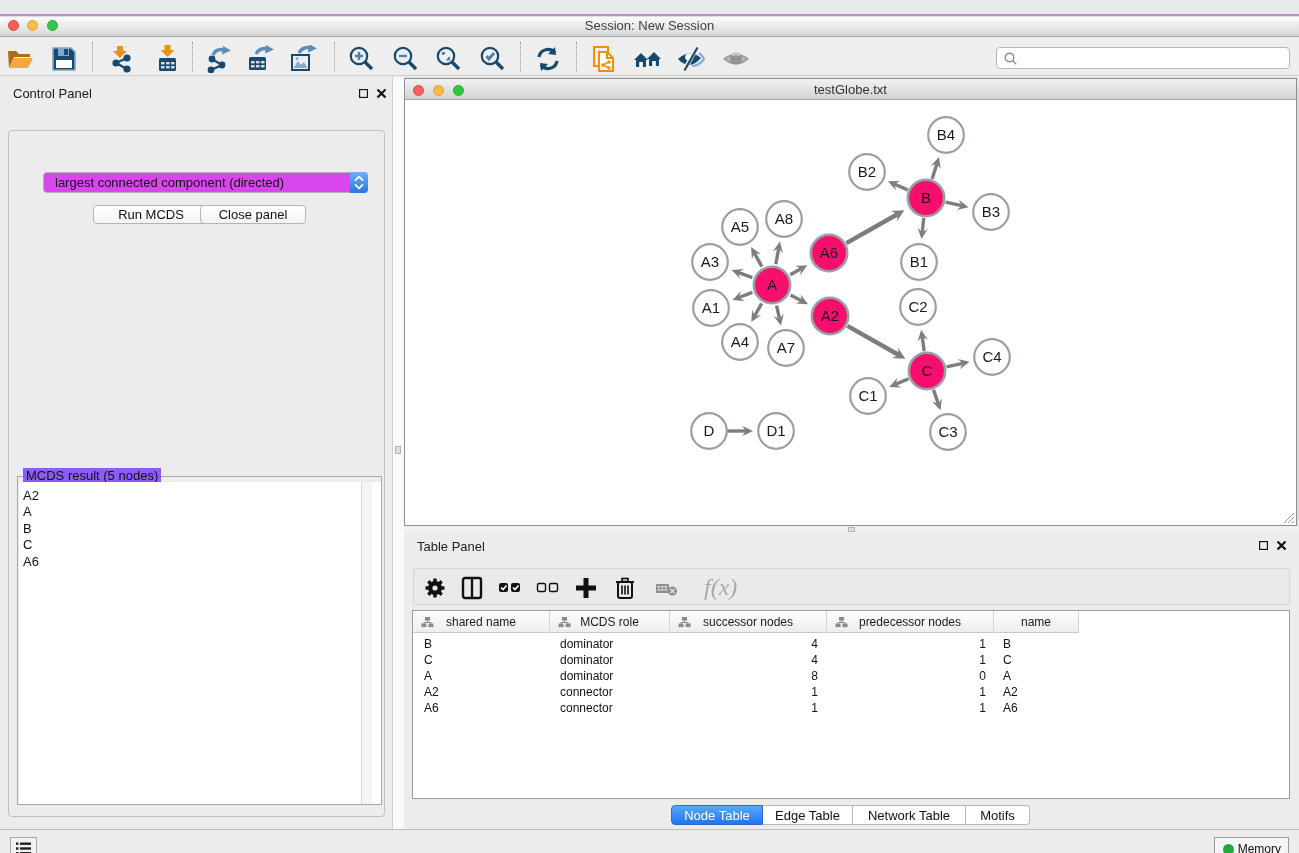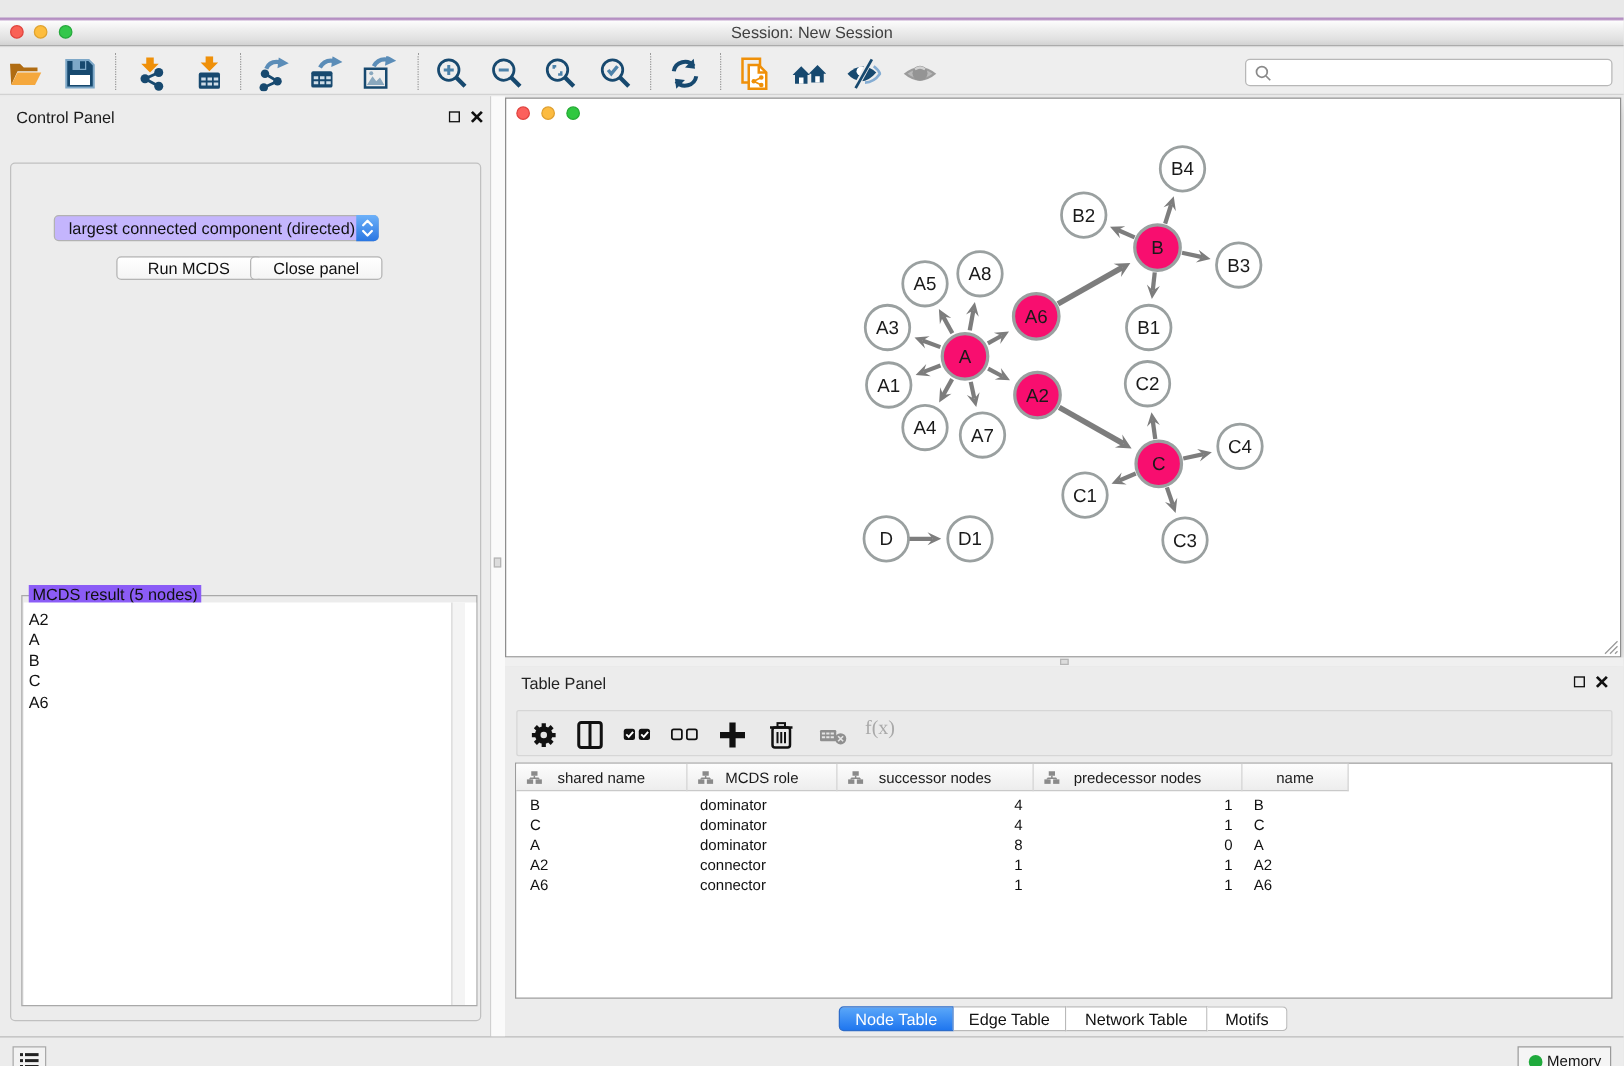--- a/index.html
+++ b/index.html
@@ -17,21 +17,21 @@
 #cpanel { left:0; top:63px; width:393px; height:752px; background:#ececec; border-right:1px solid #d0d0d0; }
 #cpanel h1 { font-size:13px; font-weight:normal; color:#1a1a1a; position:absolute; left:13px; top:9px; }
 .wbtn { position:absolute; top:11px; font-size:11px; color:#111; }
 .tabs { position:absolute; display:flex; }
 .tab { font-size:13px; color:#1a1a1a; background:#fff; border:1px solid #b4b4b4; border-left:none; height:21px; line-height:20px; text-align:center; }
 .tab.first { border-left:1px solid #b4b4b4; border-radius:4px 0 0 4px; }
 .tab.last { border-radius:0 4px 4px 0; }
 .tab.sel { background:linear-gradient(#6cb0f8,#2e7de8); color:#fff; border-color:#3a7fd8; }
 #cpcontent { position:absolute; left:8px; top:53px; width:377px; height:687px; border:1px solid #c0c0c0; border-radius:4px; background:#ececec; }
 #optlabel { position:absolute; left:0; top:74px; width:100%; text-align:center; font-size:13px; color:#1a1a1a; }
-#dropdown { position:absolute; left:43px; top:95px; width:260px; height:21px; background:#c4b5fd; border:1px solid #b2b2b2; border-radius:4px; font-size:13px; color:#111; line-height:20px; padding-left:11px; }
+#dropdown { position:absolute; left:43px; top:95px; width:325px; height:21px; background:#d946ef; border:1px solid #b2b2b2; border-radius:4px; font-size:13px; color:#111; line-height:20px; padding-left:11px; }
 #stepper { position:absolute; right:-1px; top:-1px; width:18px; height:21px; border-radius:0 4px 4px 0; background:linear-gradient(#6db1f9,#2a76e2); }
 .btn { position:absolute; height:19px; background:linear-gradient(#ffffff,#f4f4f4); border:1px solid #b5b5b5; border-radius:4px; font-size:13px; color:#111; text-align:center; line-height:17px; }
 #groupbox { position:absolute; left:17px; top:399px; width:365px; height:329px; border:1px solid #a9a9a9; }
 #grouplabel { position:absolute; left:5px; top:-9px; background:#8b5cf6; padding:0 3px; font-size:13px; color:#111; }
 #mcdslist { position:absolute; left:1px; top:5px; width:362px; height:322px; background:#fff; font-size:13px; color:#111; padding:6px 0 0 4px; line-height:16.4px; }
 #mcdsscroll { position:absolute; right:9px; top:5px; width:11px; height:322px; background:#f4f4f4; border-left:1px solid #d8d8d8; }
 
 #netwin { left:404px; top:64px; width:893px; height:448px; background:#fff; border:1px solid #8e8e8e; box-shadow:0 5px 9px -3px rgba(0,0,0,0.3); }
 #nettitle { position:absolute; left:0; top:0; width:100%; height:21px; background:linear-gradient(#f2f2f2,#d3d3d3); border-bottom:1px solid #a8a8a8; text-align:center; font-size:13px; color:#333; line-height:21px; }
 
@@ -204,20 +204,21 @@
   <div class="btn" style="left:93px;top:128px;width:116px;">Run MCDS</div>
   <div class="btn" style="left:200px;top:128px;width:106px;">Close panel</div>
   <div id="groupbox">
     <div id="grouplabel">MCDS result (5 nodes)</div>
     <div id="mcdslist">A2<br>A<br>B<br>C<br>A6</div>
     <div id="mcdsscroll"></div>
   </div>
 </div>
 
 <div class="abs" id="netwin">
+  <div id="nettitle">testGlobe.txt</div>
   <div class="tl" style="left:8px;top:6px;width:11px;height:11px;background:#fc605c;border:1px solid #e04440;"></div>
   <div class="tl" style="left:28px;top:6px;width:11px;height:11px;background:#fcbb40;border:1px solid #dfa030;"></div>
   <div class="tl" style="left:48px;top:6px;width:11px;height:11px;background:#2fc840;border:1px solid #25ab35;"></div>
   <svg style="position:absolute;left:0;top:21px" width="891" height="426" viewBox="0 0 891 426" font-family="Liberation Sans,sans-serif">
 <line x1="356.9" y1="166.6" x2="349.4" y2="153.1" stroke="#7d7d7d" stroke-width="3.4"></line>
 <polygon points="346.1,147.1 356.0,154.3 349.4,153.1 346.9,159.3" fill="#7d7d7d"></polygon>
 <line x1="370.8" y1="164.3" x2="373.7" y2="148.3" stroke="#7d7d7d" stroke-width="3.4"></line>
 <polygon points="374.9,141.6 378.0,153.4 373.7,148.3 367.8,151.5" fill="#7d7d7d"></polygon>
 <line x1="347.3" y1="177.7" x2="333.0" y2="172.4" stroke="#7d7d7d" stroke-width="3.4"></line>
 <polygon points="326.6,170.0 338.7,169.0 333.0,172.4 335.1,178.7" fill="#7d7d7d"></polygon>
@@ -355,21 +356,21 @@
           <rect x="2.5" y="10" width="2.6" height="1.6"></rect>
           <rect x="6" y="10" width="2.6" height="1.6"></rect>
           <rect x="9.5" y="10" width="2.6" height="1.6"></rect>
           <rect x="2.5" y="13" width="2.6" height="1.6"></rect>
           <rect x="6" y="13" width="2.6" height="1.6"></rect>
           <rect x="9.5" y="13" width="2.6" height="1.6"></rect>
         </g>
         <circle cx="17.5" cy="15" r="4.5" fill="#8f8f8f"></circle>
         <path d="M15.5 13 L19.5 17 M19.5 13 L15.5 17" stroke="#e4e4e4" stroke-width="1.4"></path>
       </svg>
-<div style="position:absolute;left:278px;top:5px;font-family:'Liberation Serif',serif;font-size:16px;color:#a9a9a9;">f(x)</div>
+<div style="position:absolute;left:290px;top:5px;font-family:'Liberation Serif',serif;font-style:italic;font-size:24px;color:#a9a9a9;">f(x)</div>
   </div>
   <div id="ttable">
     <div id="thead">
 <div class="hcell" style="left:0px;width:137px;"><svg width="13" height="12" viewBox="0 0 13 12" style="position:absolute;left:8px;top:5px">
             <g fill="#8a8a8a">
               <rect x="4" y="1" width="5" height="3.6"></rect>
               <rect x="0.5" y="7.5" width="5" height="3.6"></rect>
               <rect x="7.5" y="7.5" width="5" height="3.6"></rect>
               <path d="M6.5 4.5 L6.5 6.5 M3 6.5 L10 6.5 M3 6.5 L3 7.5 M10 6.5 L10 7.5" stroke="#8a8a8a" stroke-width="1.2" fill="none"></path>
             </g>

